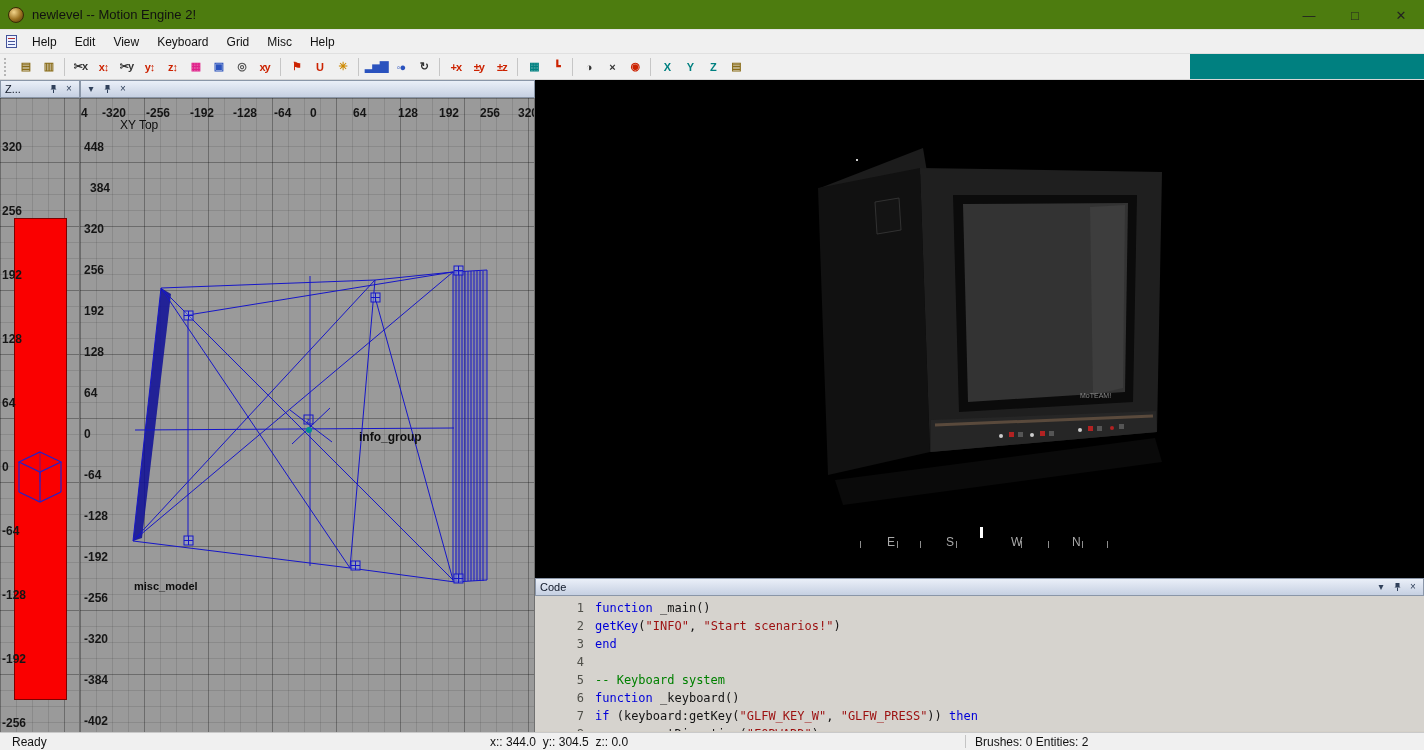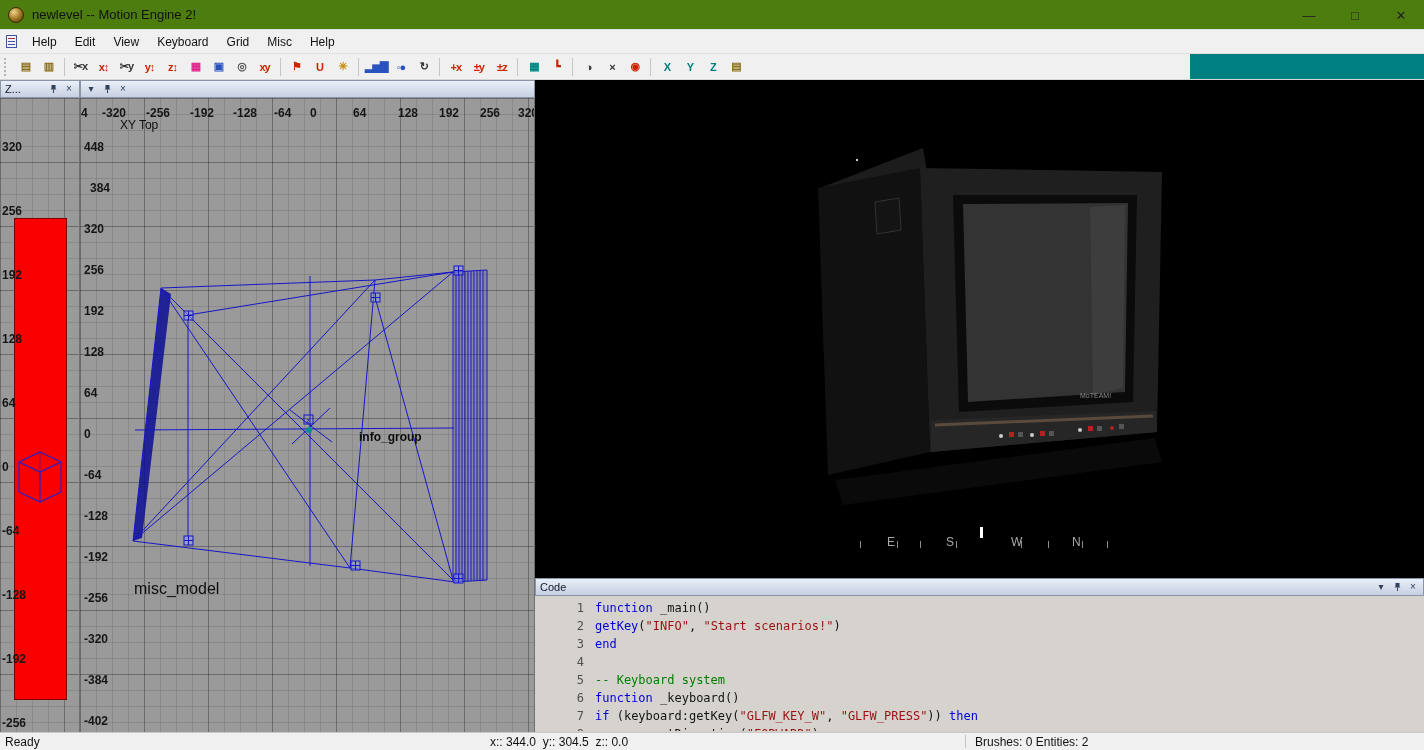--- a/index.html
+++ b/index.html
@@ -45,21 +45,21 @@
   .ruler-num { position:absolute; font-size:12px; font-weight:bold; color:#151515; white-space:nowrap; }
 
   .z-panel { position:absolute; left:0; top:80px; width:80px; height:652px; }
   .z-body { position:relative; width:80px; height:634px; overflow:hidden; border-right:1px solid #707070; }
   .red-bar { position:absolute; left:14px; top:120px; width:53px; height:482px; background:#fa0000; border:1px solid #7e0000; }
   .z-cube { position:absolute; left:15px; top:350px; }
 
   .xy-panel { position:absolute; left:80px; top:80px; width:455px; height:652px; }
   .xy-body { position:relative; width:455px; height:634px; overflow:hidden; border-right:1px solid #707070; }
   .view-label { position:absolute; left:40px; top:20px; font-size:12px; font-weight:normal; color:#0d0d0d; z-index:4; }
-  .model-label { position:absolute; left:54px; top:482px; font-size:16px; font-weight:normal; color:#0d0d0d; z-index:4;text-align:center; }
+  .model-label { position:absolute; left:54px; top:482px; font-size:11px; font-weight:bold; color:#0d0d0d; z-index:4;text-align:center; }
   .entity-label { position:absolute; left:231px; top:332px; font-size:12px; font-weight:bold; color:#0d0d0d; z-index:4;margin-left:48px; }
   #wire-svg { position:absolute; left:0; top:0; z-index:2; }
   #xy-top-ruler, #xy-left-ruler, #z-ruler { position:absolute; inset:0; z-index:3; pointer-events:none; }
 
   
   .viewport { position:absolute; left:535px; top:80px; width:889px; height:498px; background:#000; overflow:hidden; }
   .compass-letter { position:absolute; top:455px; font-size:12px; color:#a9a9a9; }
   .compass-tick { position:absolute; top:461px; width:1px; height:7px; background:#8d8d8d; }
   .compass-center { position:absolute; top:447px; width:3px; height:11px; background:#ffffff; }
   .vp-dot { position:absolute; left:321px; top:79px; width:2px; height:2px; background:#cfcfcf; }
@@ -67,21 +67,21 @@
   
   .code-panel { position:absolute; left:535px; top:578px; width:889px; height:174px; }
   .code-body { position:relative; width:889px; height:135px; background:#d6d3ce; overflow:hidden; padding-top:3px; }
   .code-line { display:flex; height:18px; line-height:18px; font-family:"DejaVu Sans Mono",monospace; font-size:12px; white-space:pre; }
   .gutter { width:60px; text-align:right; padding-right:11px; color:#50504a; flex:0 0 auto; }
   .code-text { flex:1 1 auto; }
   .tok-kw { color:#0000d8; } .tok-str { color:#9c1010; } .tok-cm { color:#008000; } .tok-pl { color:#141414; }
 
   
   .statusbar { position:absolute; left:0; top:732px; width:1424px; height:18px; background:#f0f0f0; border-top:1px solid #c9c9c9; font-size:12px; color:#111; }
-  .status-ready { position:absolute; left:5px; top:2px; }
+  .status-ready { position:absolute; left:12px; top:2px; }
   .status-coords { position:absolute; left:490px; top:2px; white-space:pre; }
   .status-div { position:absolute; left:965px; top:2px; width:1px; height:13px; background:#c4c4c4; }
   .status-counts { position:absolute; left:975px; top:2px; }
 </style>
 </head>
 <body>
 
 <div class="app">
 
   <div class="titlebar">

